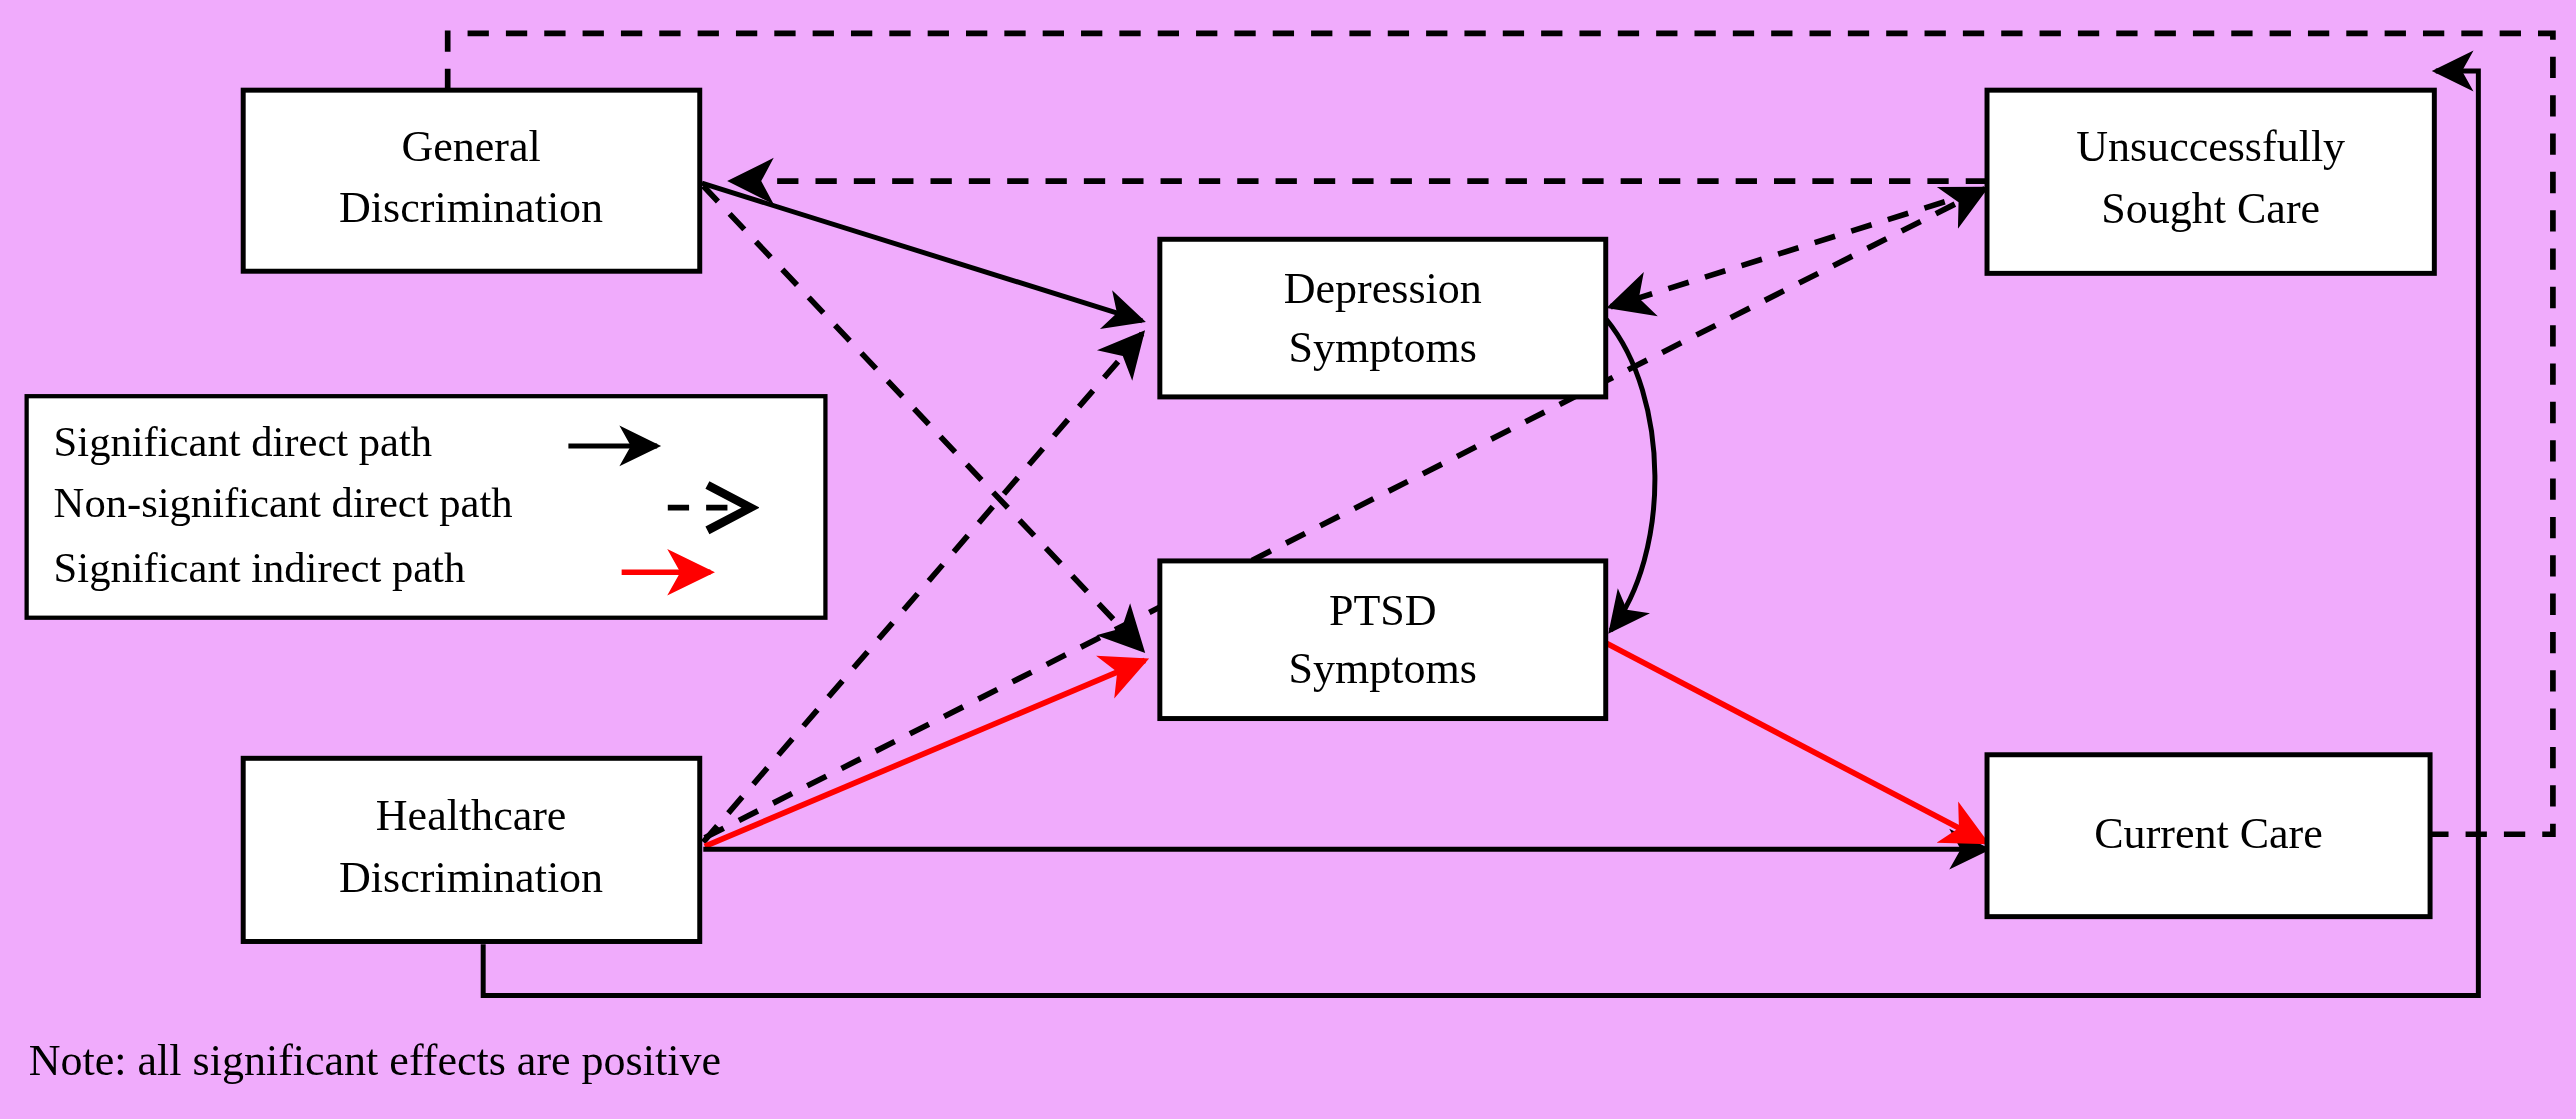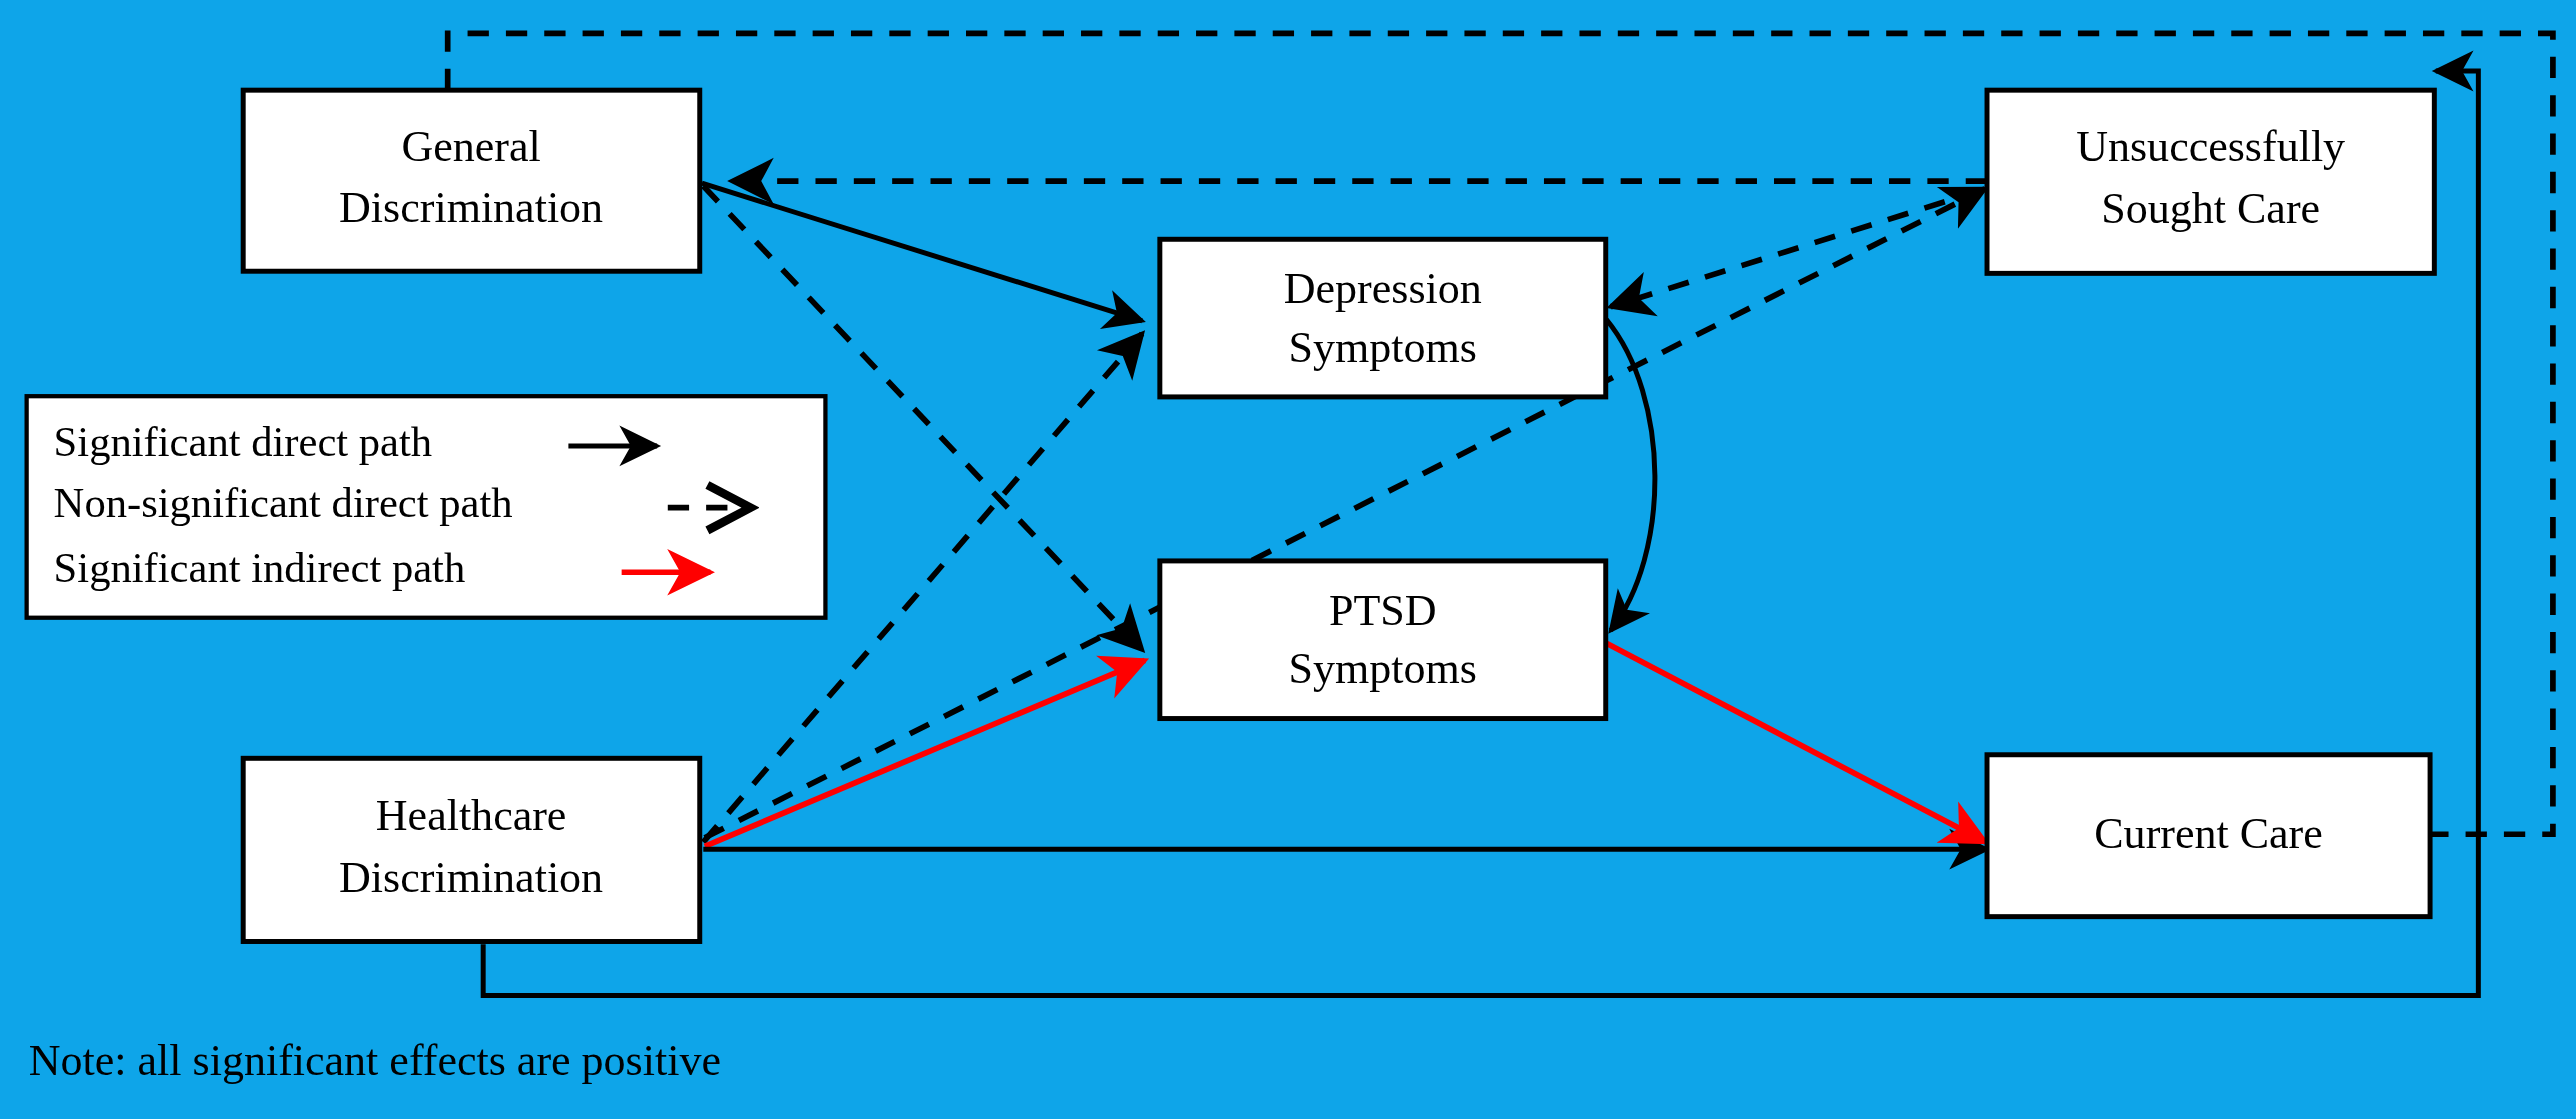--- a/index.html
+++ b/index.html
@@ -8,21 +8,21 @@
     padding: 0;
     background: #ffffff;
   }
   body {
     font-family: "Liberation Serif", "DejaVu Serif", serif;
   }
   #stage {
     position: relative;
     width: 2576px;
     height: 1119px;
-    background: #0ea5e9;
+    background: #f0abfc;
     overflow: hidden;
   }
   svg#diagram {
     position: absolute;
     left: 0;
     top: 0;
     width: 2576px;
     height: 1119px;
     display: block;
   }

